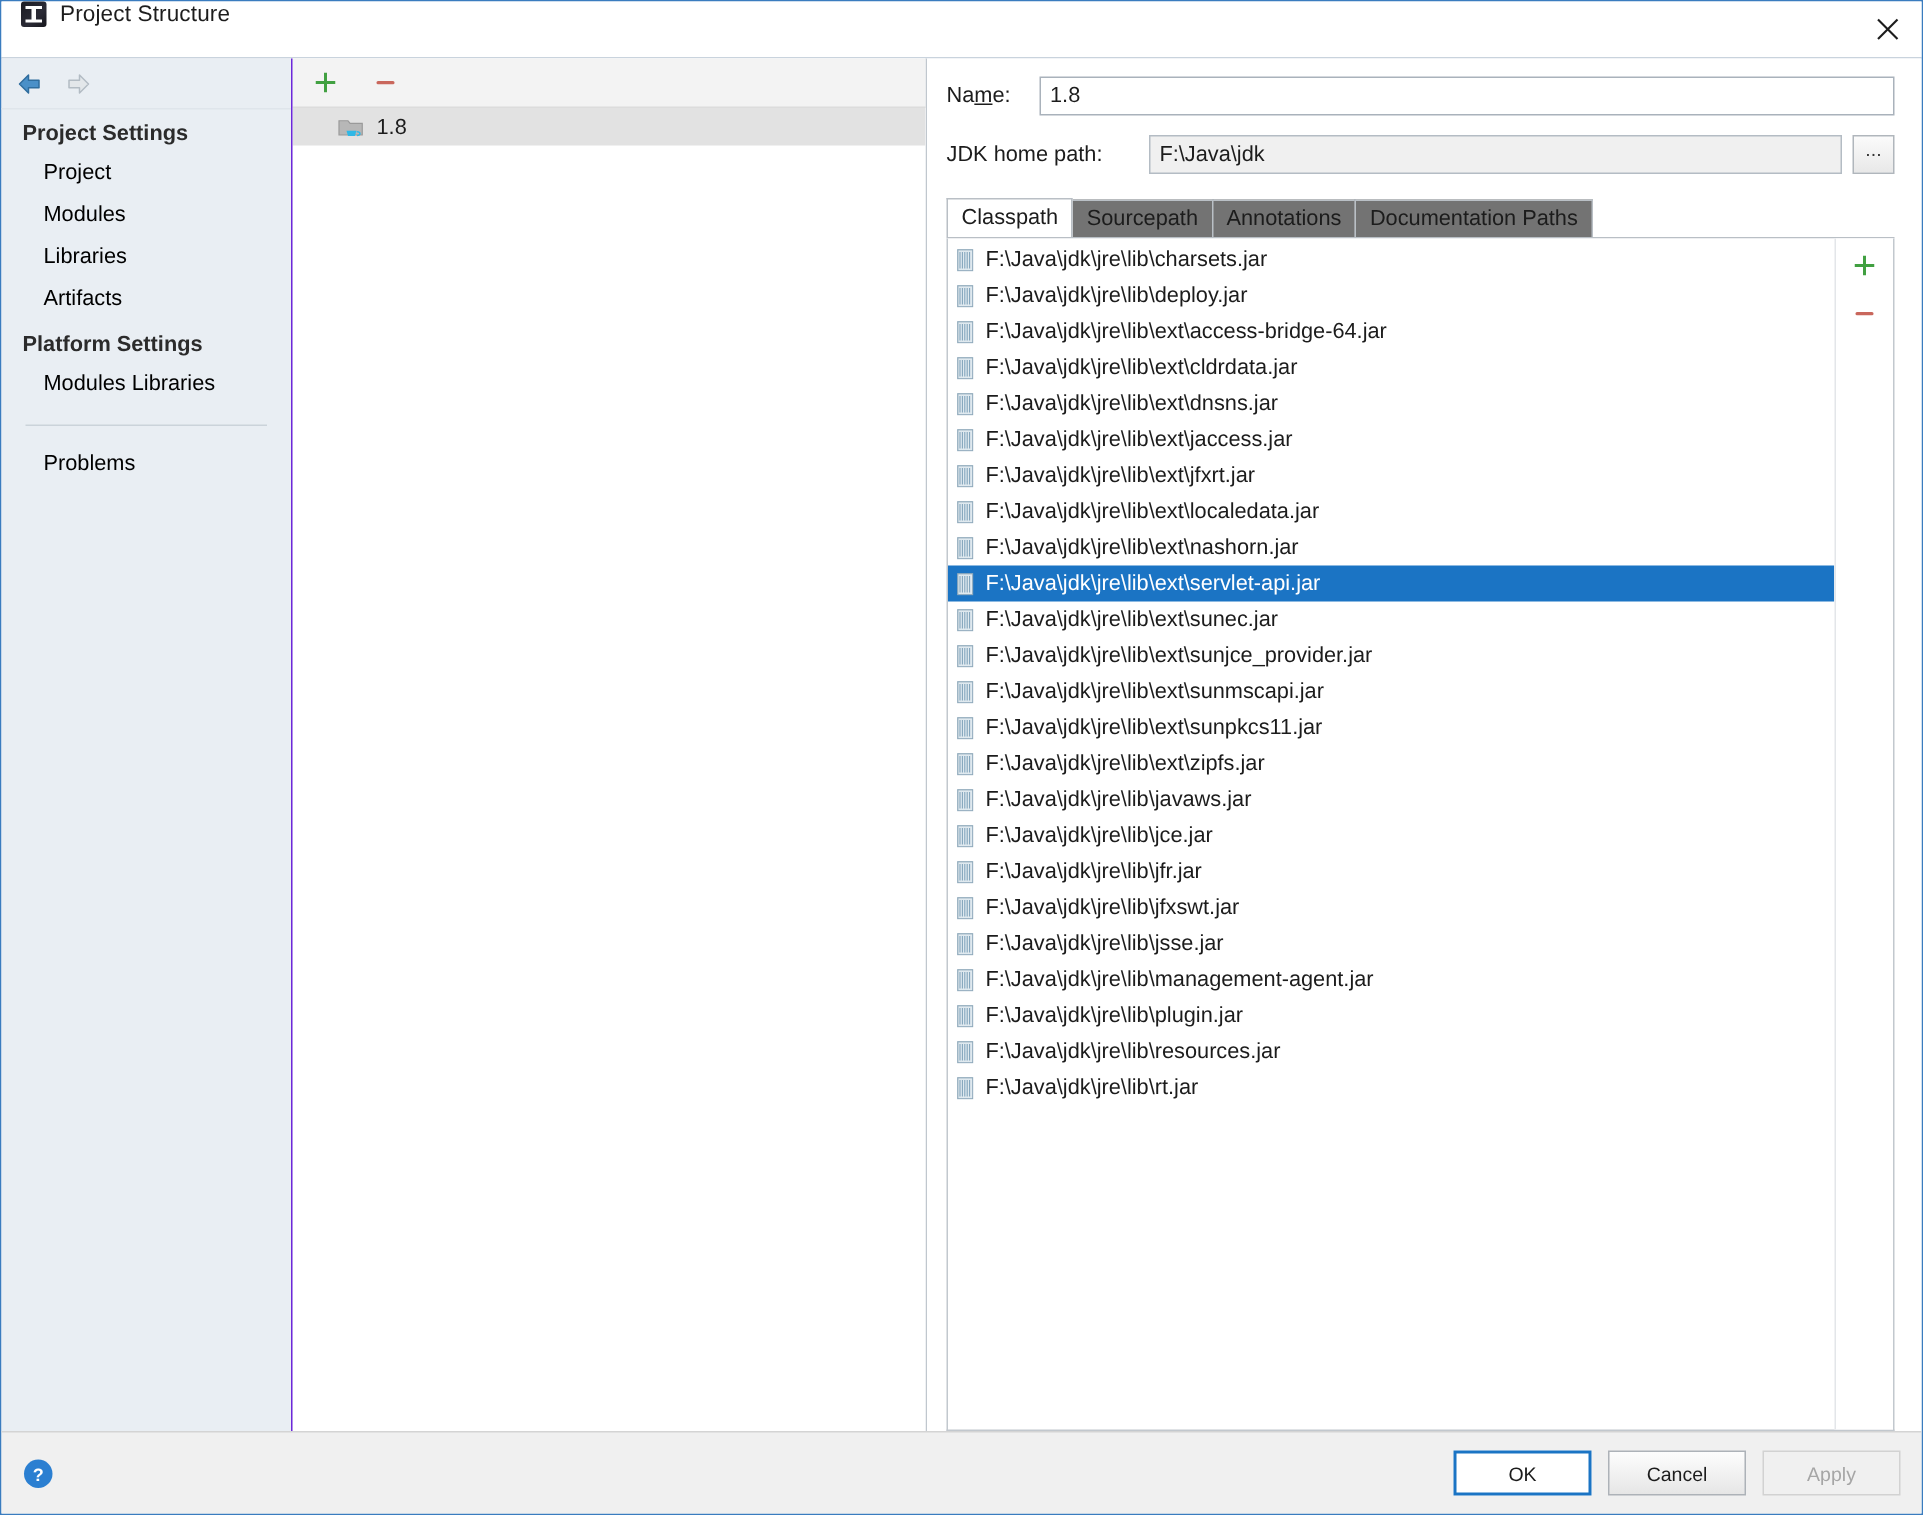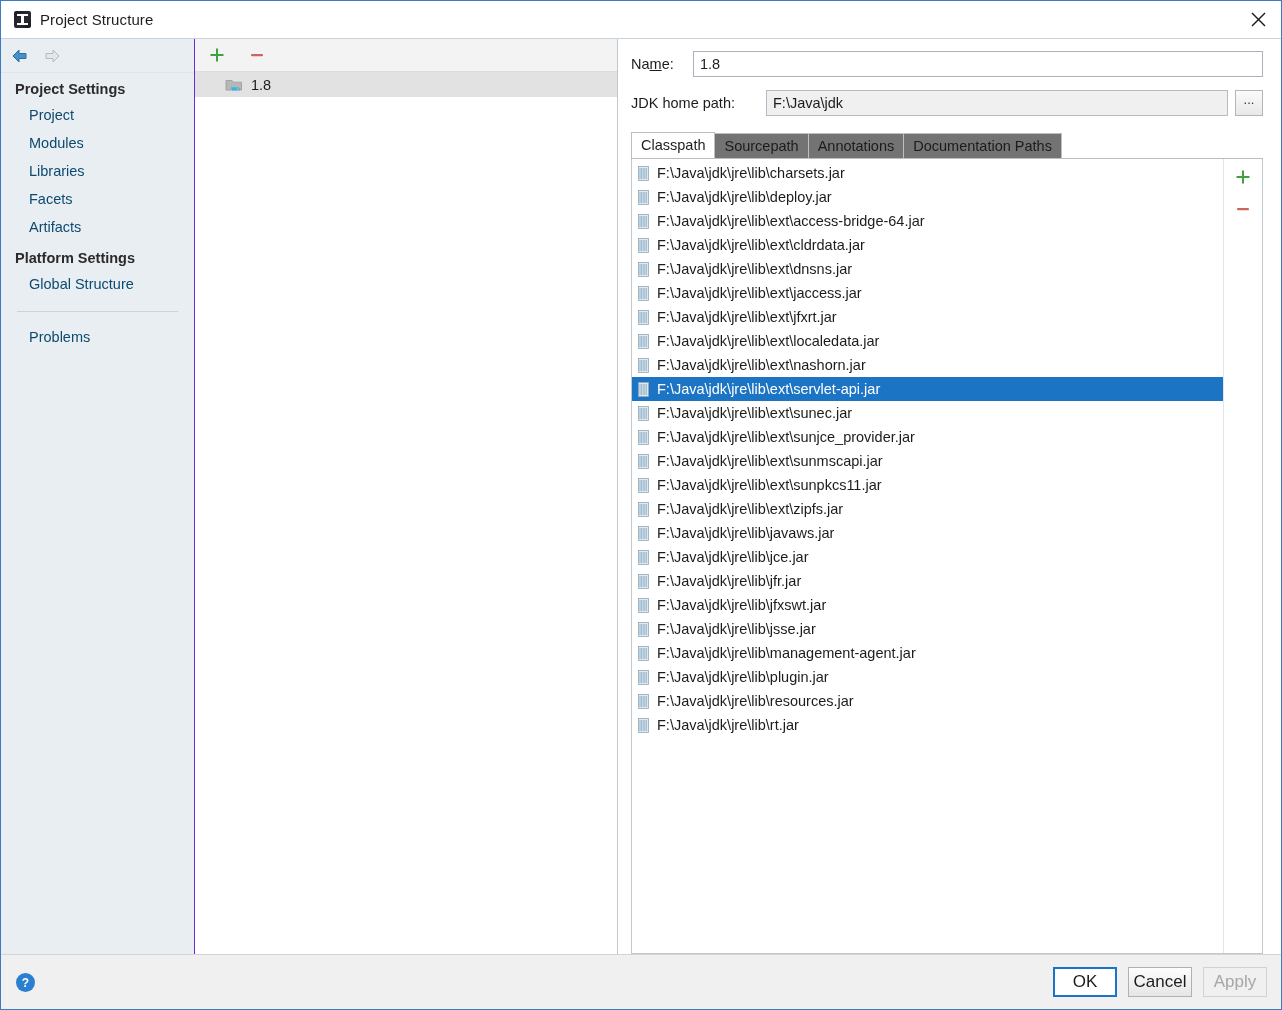--- a/index.html
+++ b/index.html
@@ -25,21 +25,20 @@
     display: flex;
     flex-direction: column;
   }
 
   
   .titlebar {
     height: 37px;
     flex: 0 0 37px;
     background: #ffffff;
     display: flex;
-    align-items: center;
     position: relative;
   }
   .title-icon {
     width: 17px;
     height: 17px;
     margin-left: 13px;
     margin-right: 9px;
     position: relative;
     flex: 0 0 auto;
   }
@@ -113,21 +112,21 @@
   }
   .nav-arrow { width: 20px; height: 20px; display: block; }
   .sb-group {
     font-weight: bold;
     font-size: 14.5px;
     color: #2b2b2b;
     padding: 8px 0 5px 14px;
   }
   .sb-item {
     font-size: 14.5px;
-    color: #0c4a6e;
+    color: #000000;
     padding: 3px 0 4px 28px;
     line-height: 21px;
   }
   .sb-item.selected {
     background: #1b74c4;
     color: #ffffff;
   }
   .sb-sep {
     height: 1px;
     background: #cbd3da;
@@ -312,25 +311,25 @@
     position: relative;
   }
   .help-icon { width: 21px; height: 21px; display: block; }
   .btn-group {
     margin-left: auto;
     display: flex;
     align-items: center;
     gap: 11px;
   }
   .btn {
-    width: 64px;
+    width: 92px;
     height: 30px;
     box-sizing: border-box;
     font-family: "Liberation Sans", sans-serif;
-    font-size: 17px;
+    font-size: 13px;
     color: #1c1c1c;
     display: flex;
     align-items: center;
     justify-content: center;
     border: 1px solid #adb2b8;
     background: linear-gradient(#fdfdfd, #e6e6e6);
   }
   .btn.default {
     border: 2px solid #1b74c4;
     background: #ffffff;
@@ -375,25 +374,24 @@
           <svg width="20" height="20" viewBox="0 0 20 20">
             <path d="M11 4 L17 10 L11 16 L11 12.5 L4 12.5 L4 7.5 L11 7.5 Z" fill="#e3e7ea" stroke="#b3bcc4" stroke-width="1" stroke-linejoin="round"></path>
           </svg>
         </span>
       </div>
 
       <div class="sb-group">Project Settings</div>
       <div class="sb-item">Project</div>
       <div class="sb-item">Modules</div>
       <div class="sb-item">Libraries</div>
-      <div class="sb-item">Facets</div>
       <div class="sb-item">Artifacts</div>
 
       <div class="sb-group">Platform Settings</div>
-      <div class="sb-item">Global Structure</div>
+      <div class="sb-item">Modules Libraries</div>
 
       <div class="sb-sep"></div>
 
       <div class="sb-item">Problems</div>
     </div>
 
     <div class="midpanel">
       <div class="mid-toolbar">
         <span class="tb-icon">
           <svg width="20" height="20" viewBox="0 0 20 20">

